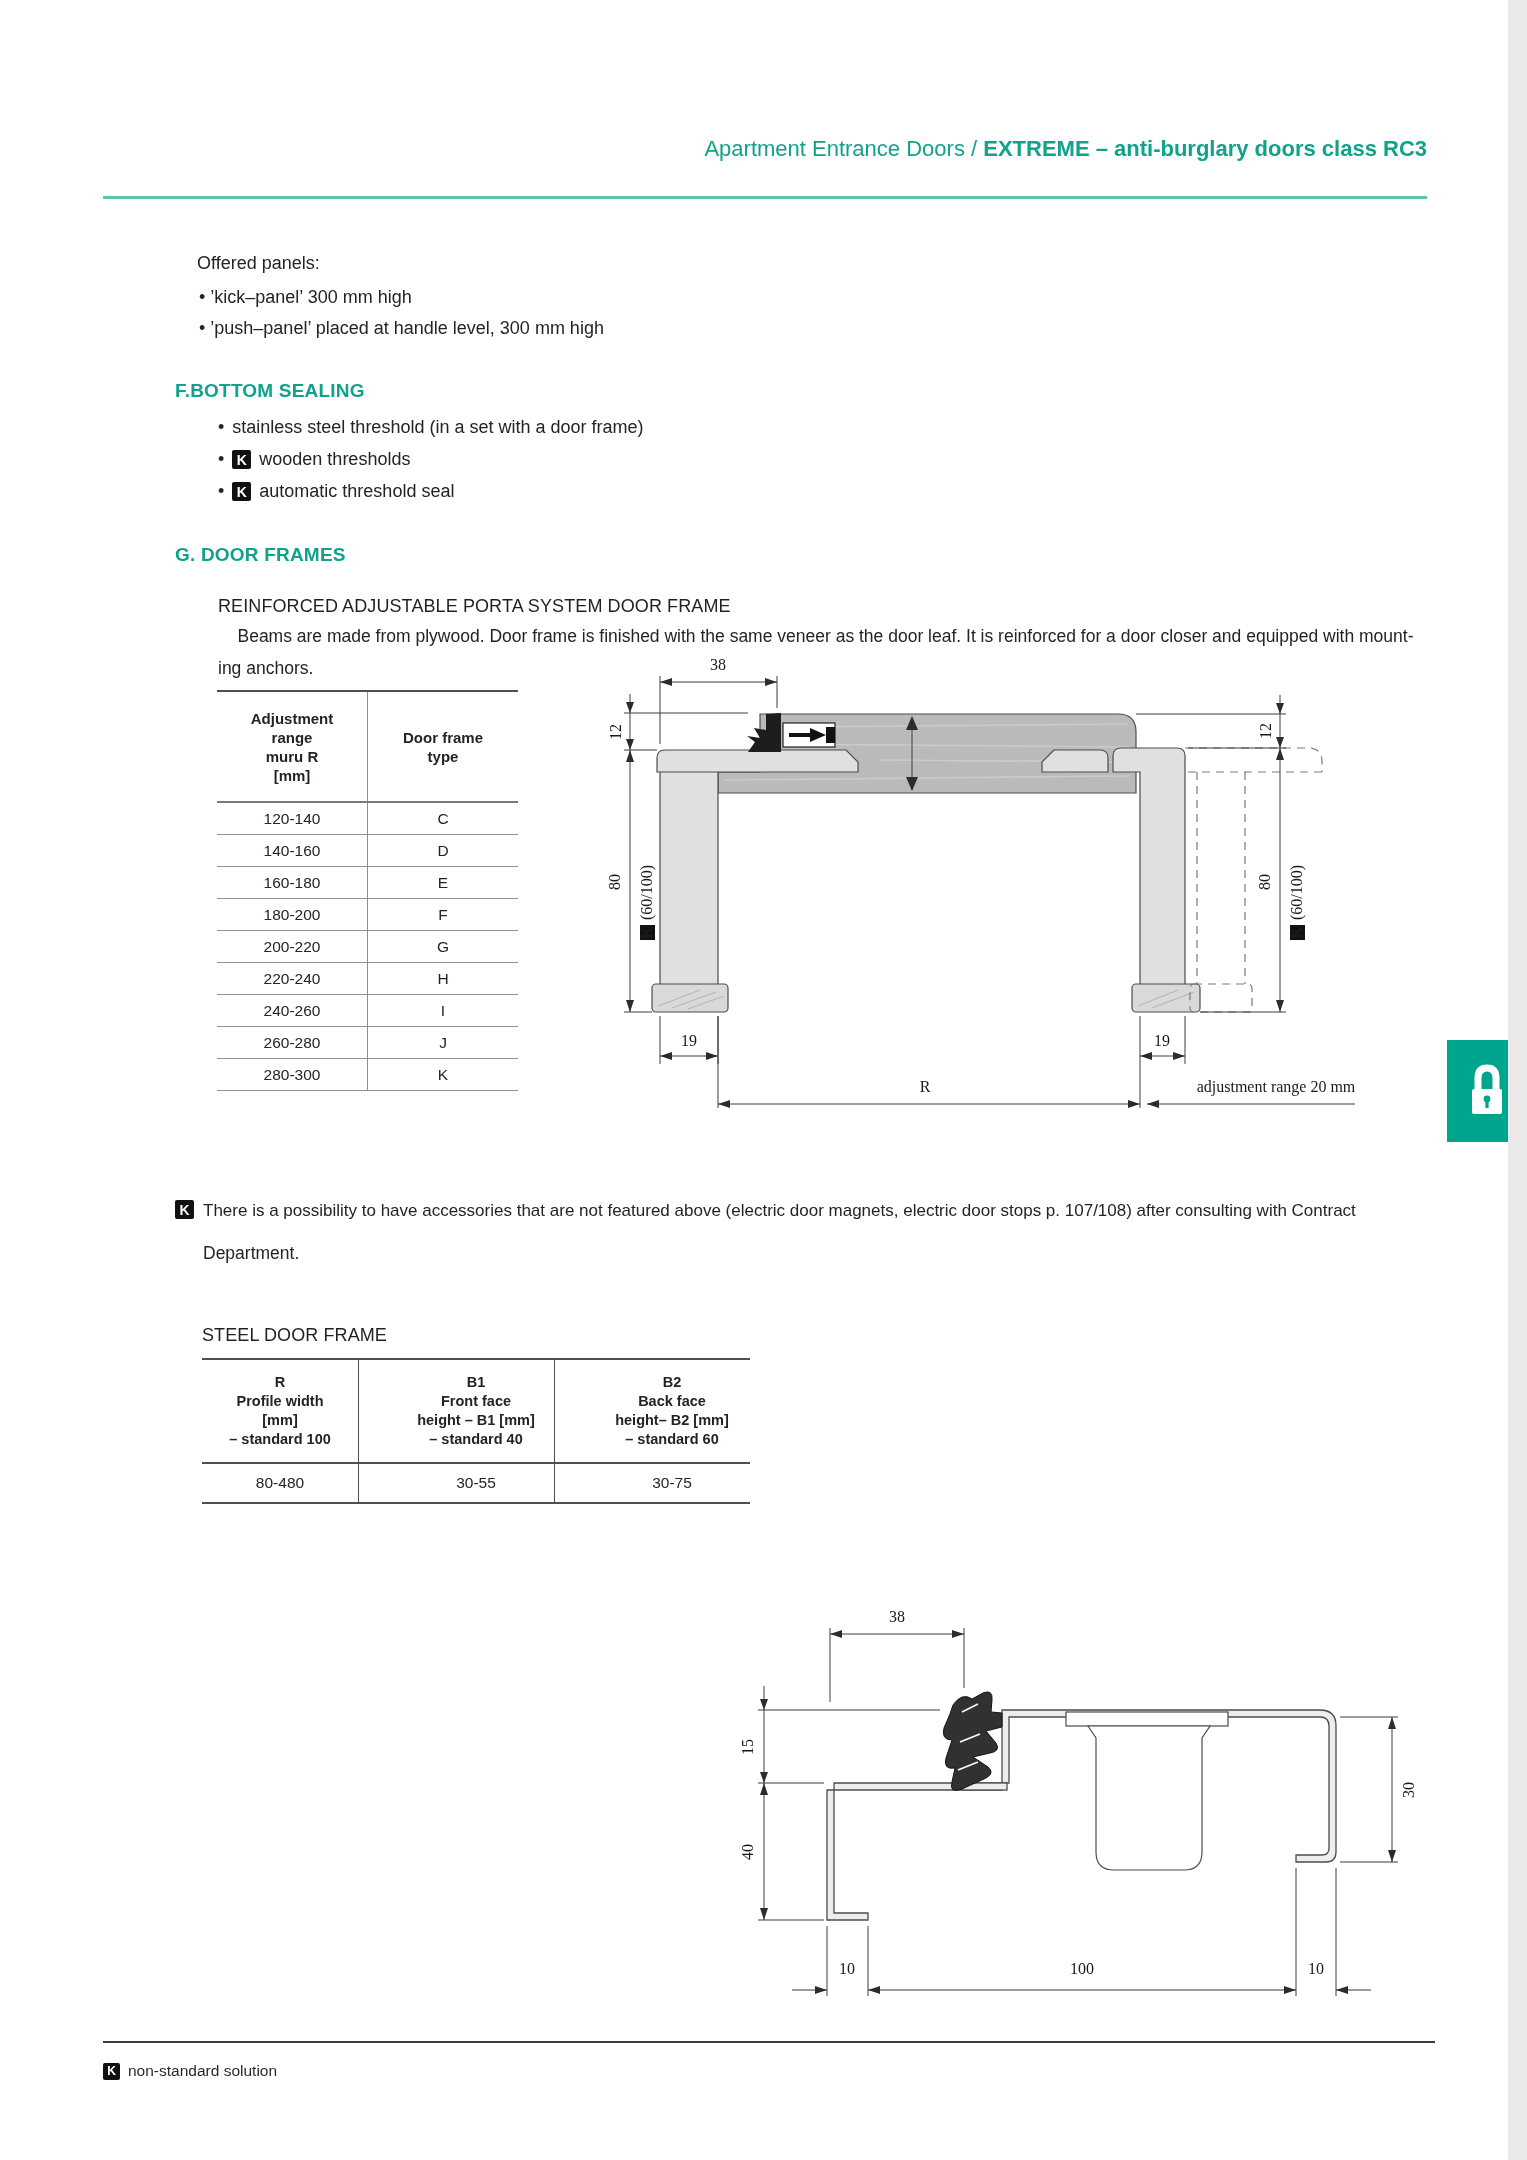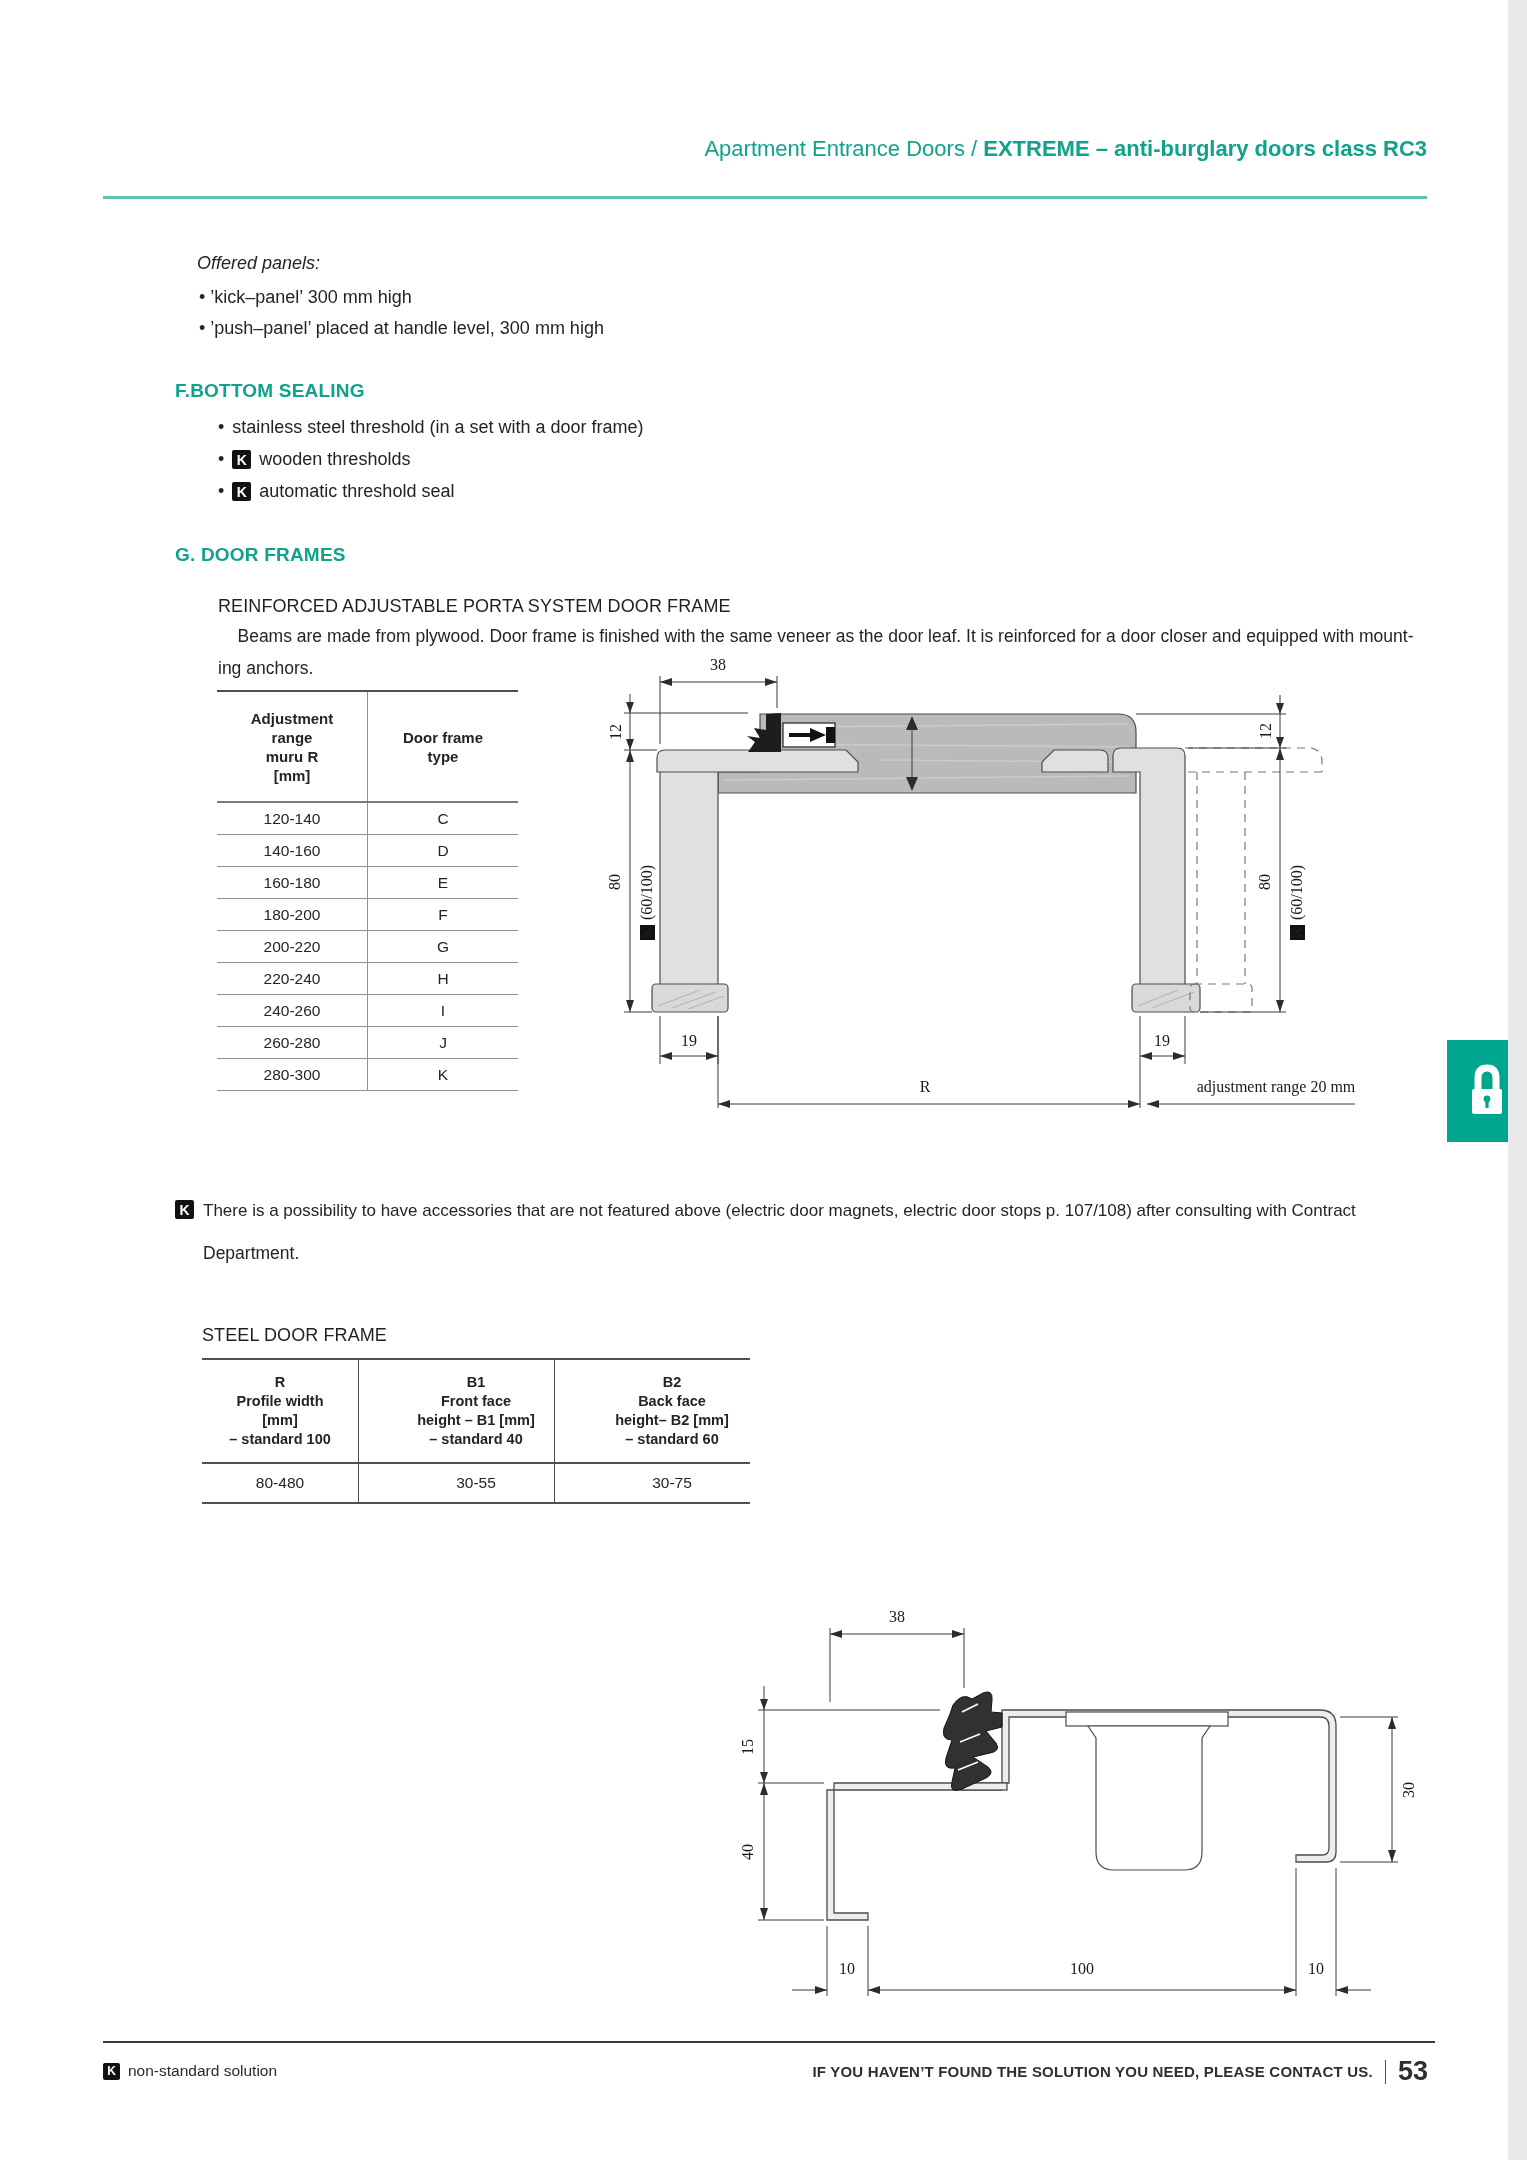--- a/index.html
+++ b/index.html
@@ -64,21 +64,21 @@
 </head>
 <body>
 
 <div class="page">
 
   <div class="hdr">
     <span>Apartment Entrance Doors / </span><b>EXTREME – anti-burglary doors class RC3</b>
   </div>
   <div class="rule"></div>
 
-  <div class="abs body-t" style="left:197px;top:253px;font-style:italic;">Offered panels:</div>
+  <div class="abs body-t" style="left:197px;top:253px;">Offered panels:</div>
   <div class="abs body-t" style="left:199px;top:287px;">• ’kick–panel’ 300 mm high</div>
   <div class="abs body-t" style="left:199px;top:318px;">• ’push–panel’ placed at handle level, 300 mm high</div>
 
   <div class="abs teal-h" style="left:175px;top:380px;">F.BOTTOM SEALING</div>
   <div class="bullet-row" style="left:218px;top:417px;">
     <span>•</span>
     <span>stainless steel threshold (in a set with a door frame)</span>
   </div>
   <div class="bullet-row" style="left:218px;top:449px;">
     <span>•</span>
@@ -384,19 +384,14 @@
     <text x="847" y="1974" text-anchor="middle">10</text>
     <text x="1082" y="1974" text-anchor="middle">100</text>
     <text x="1316" y="1974" text-anchor="middle">10</text>
   </svg>
 
   <div class="f-rule"></div>
   <div class="f-left">
     <span class="kbox small">K</span>
     <span>non-standard solution</span>
   </div>
-  <div class="f-right">
-    <span class="f-contact">IF YOU HAVEN’T FOUND THE SOLUTION YOU NEED, PLEASE CONTACT US.</span>
-    <span class="f-div"></span>
-    <span class="f-page">53</span>
-  </div>
 
 </div>
 
 </body></html>

